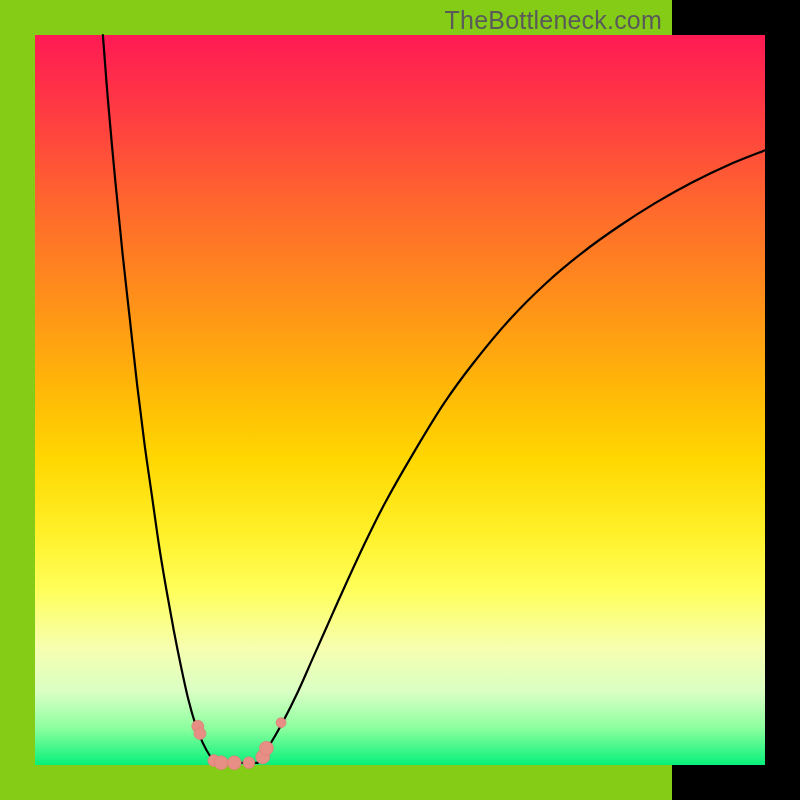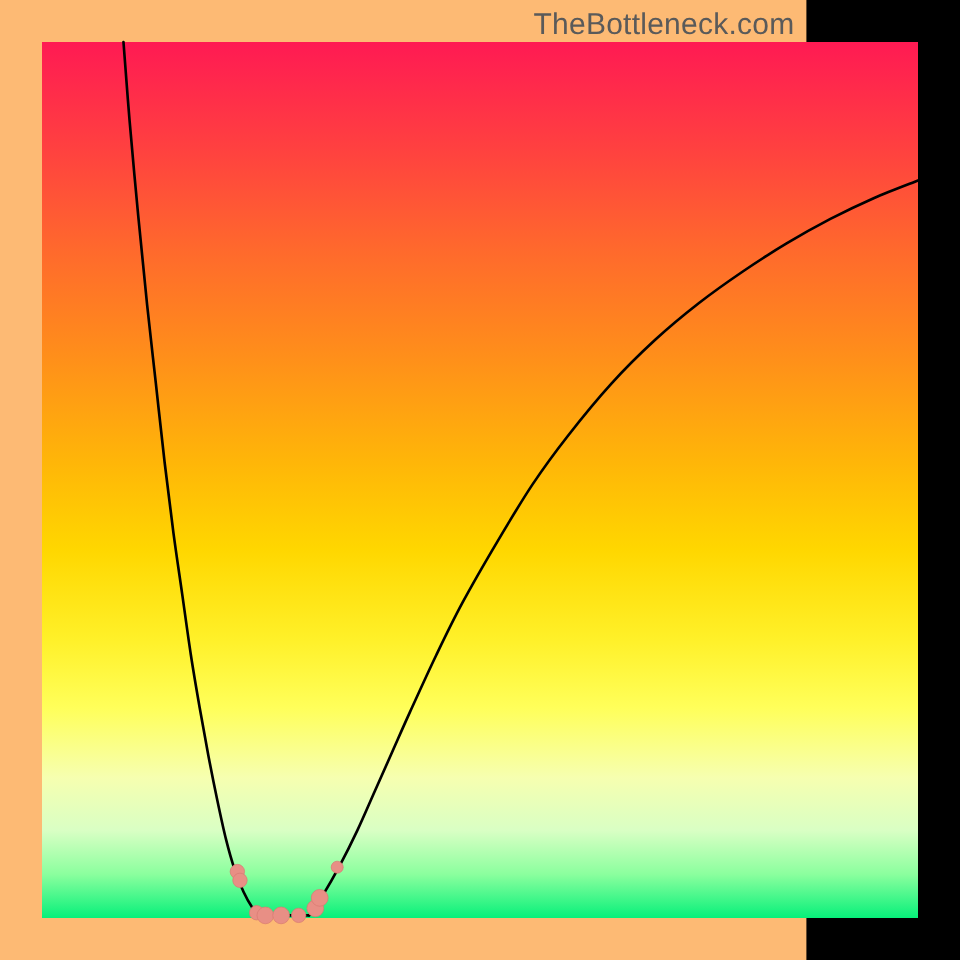--- a/index.html
+++ b/index.html
@@ -8,21 +8,21 @@
     width: 800px;
     height: 800px;
     overflow: hidden;
     background: #000;
     font-family: Arial, Helvetica, sans-serif;
   }
   .frame {
     position: relative;
     width: 672px;
     height: 800px;
-    background: #fdba74;
+    background: #84cc16;
   }
   .plot-area {
     position: absolute;
     left: 35px;
     top: 35px;
     width: 730px;
     height: 730px;
     background: linear-gradient(to bottom,
       #ff1a53 0%,
       #ff4040 12%,

